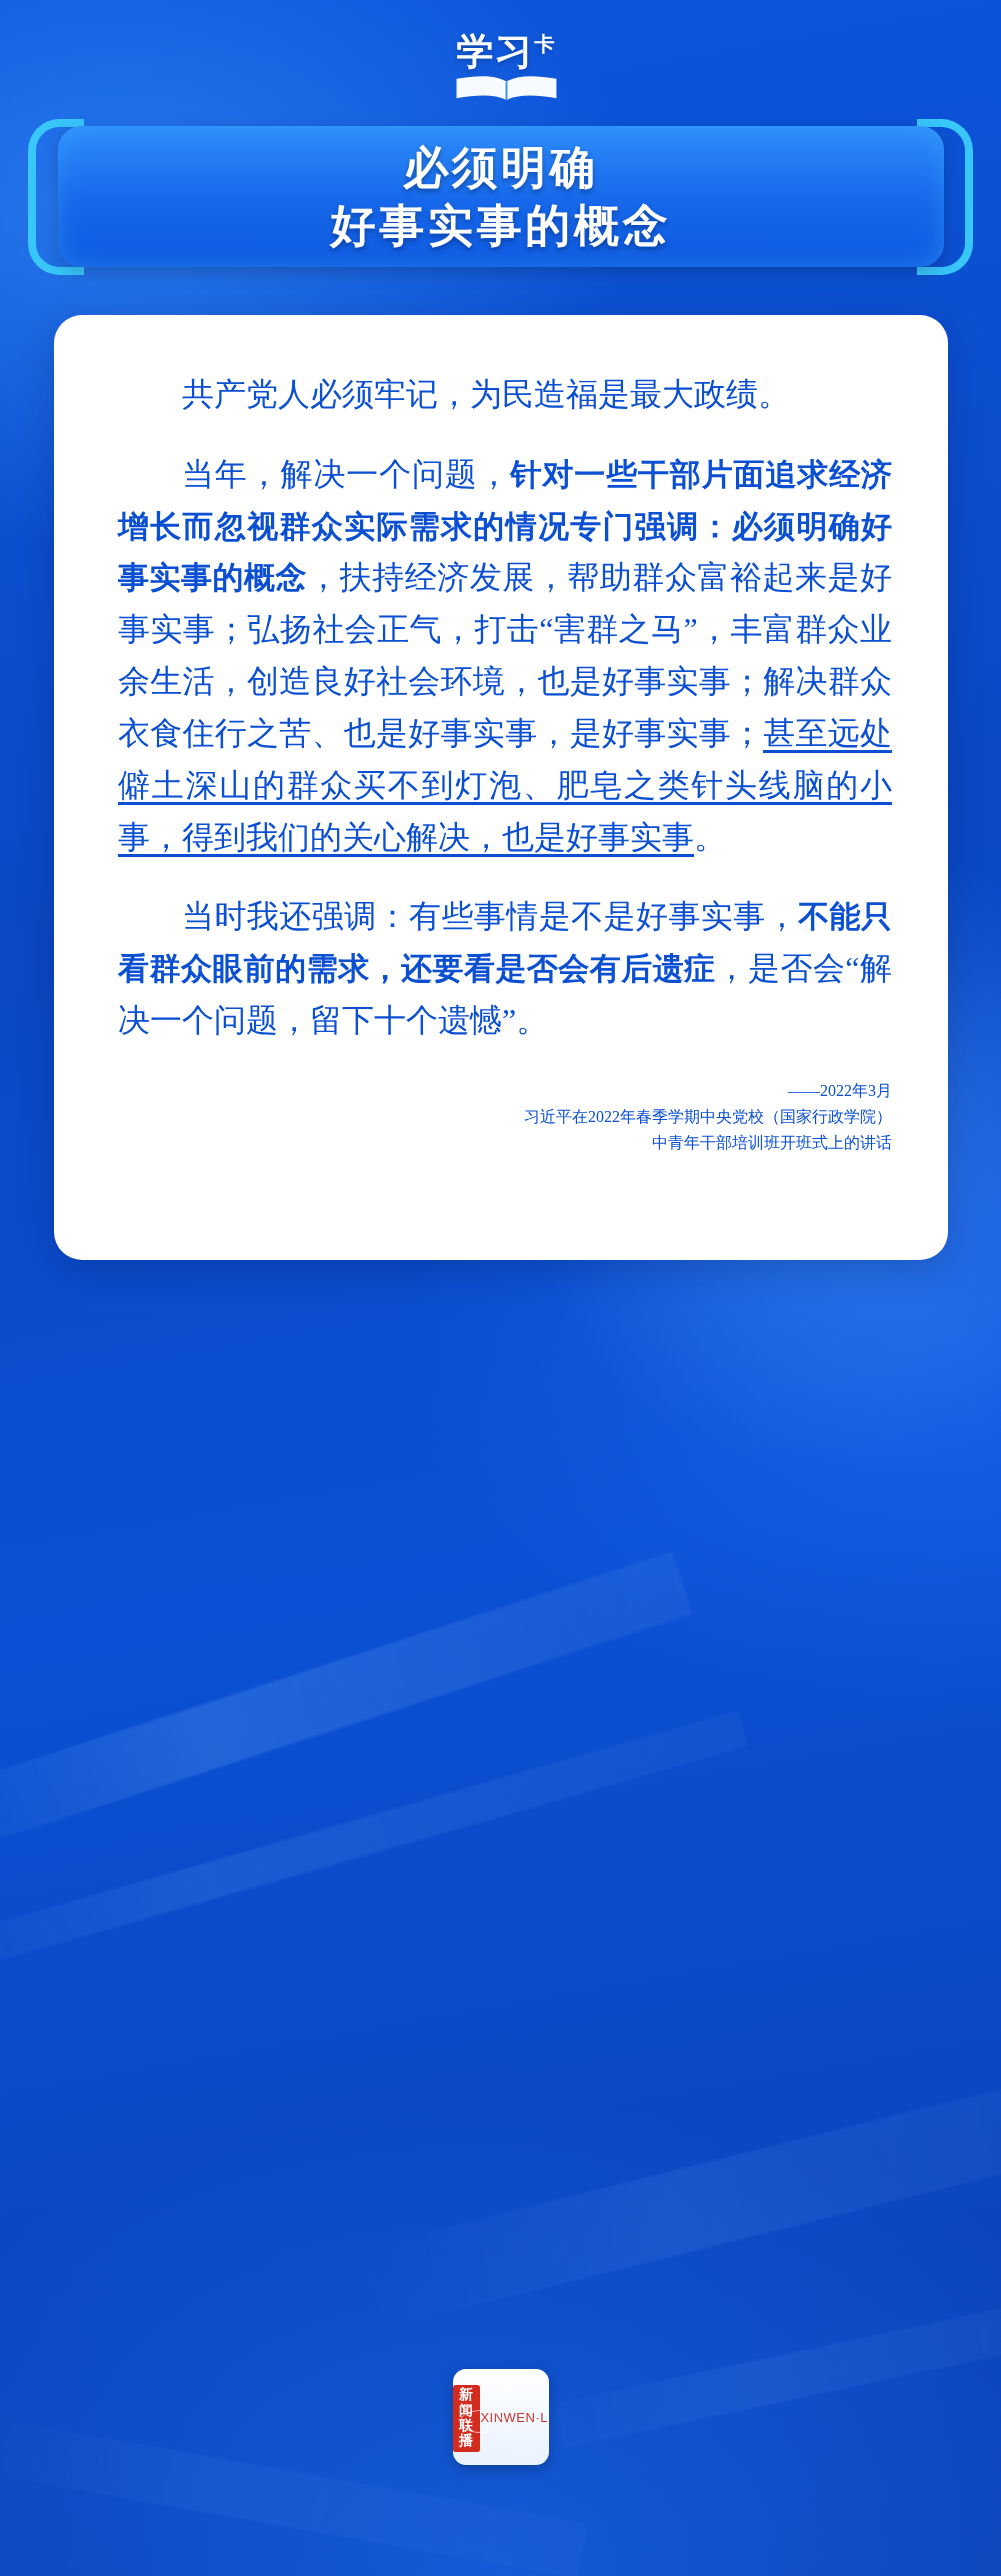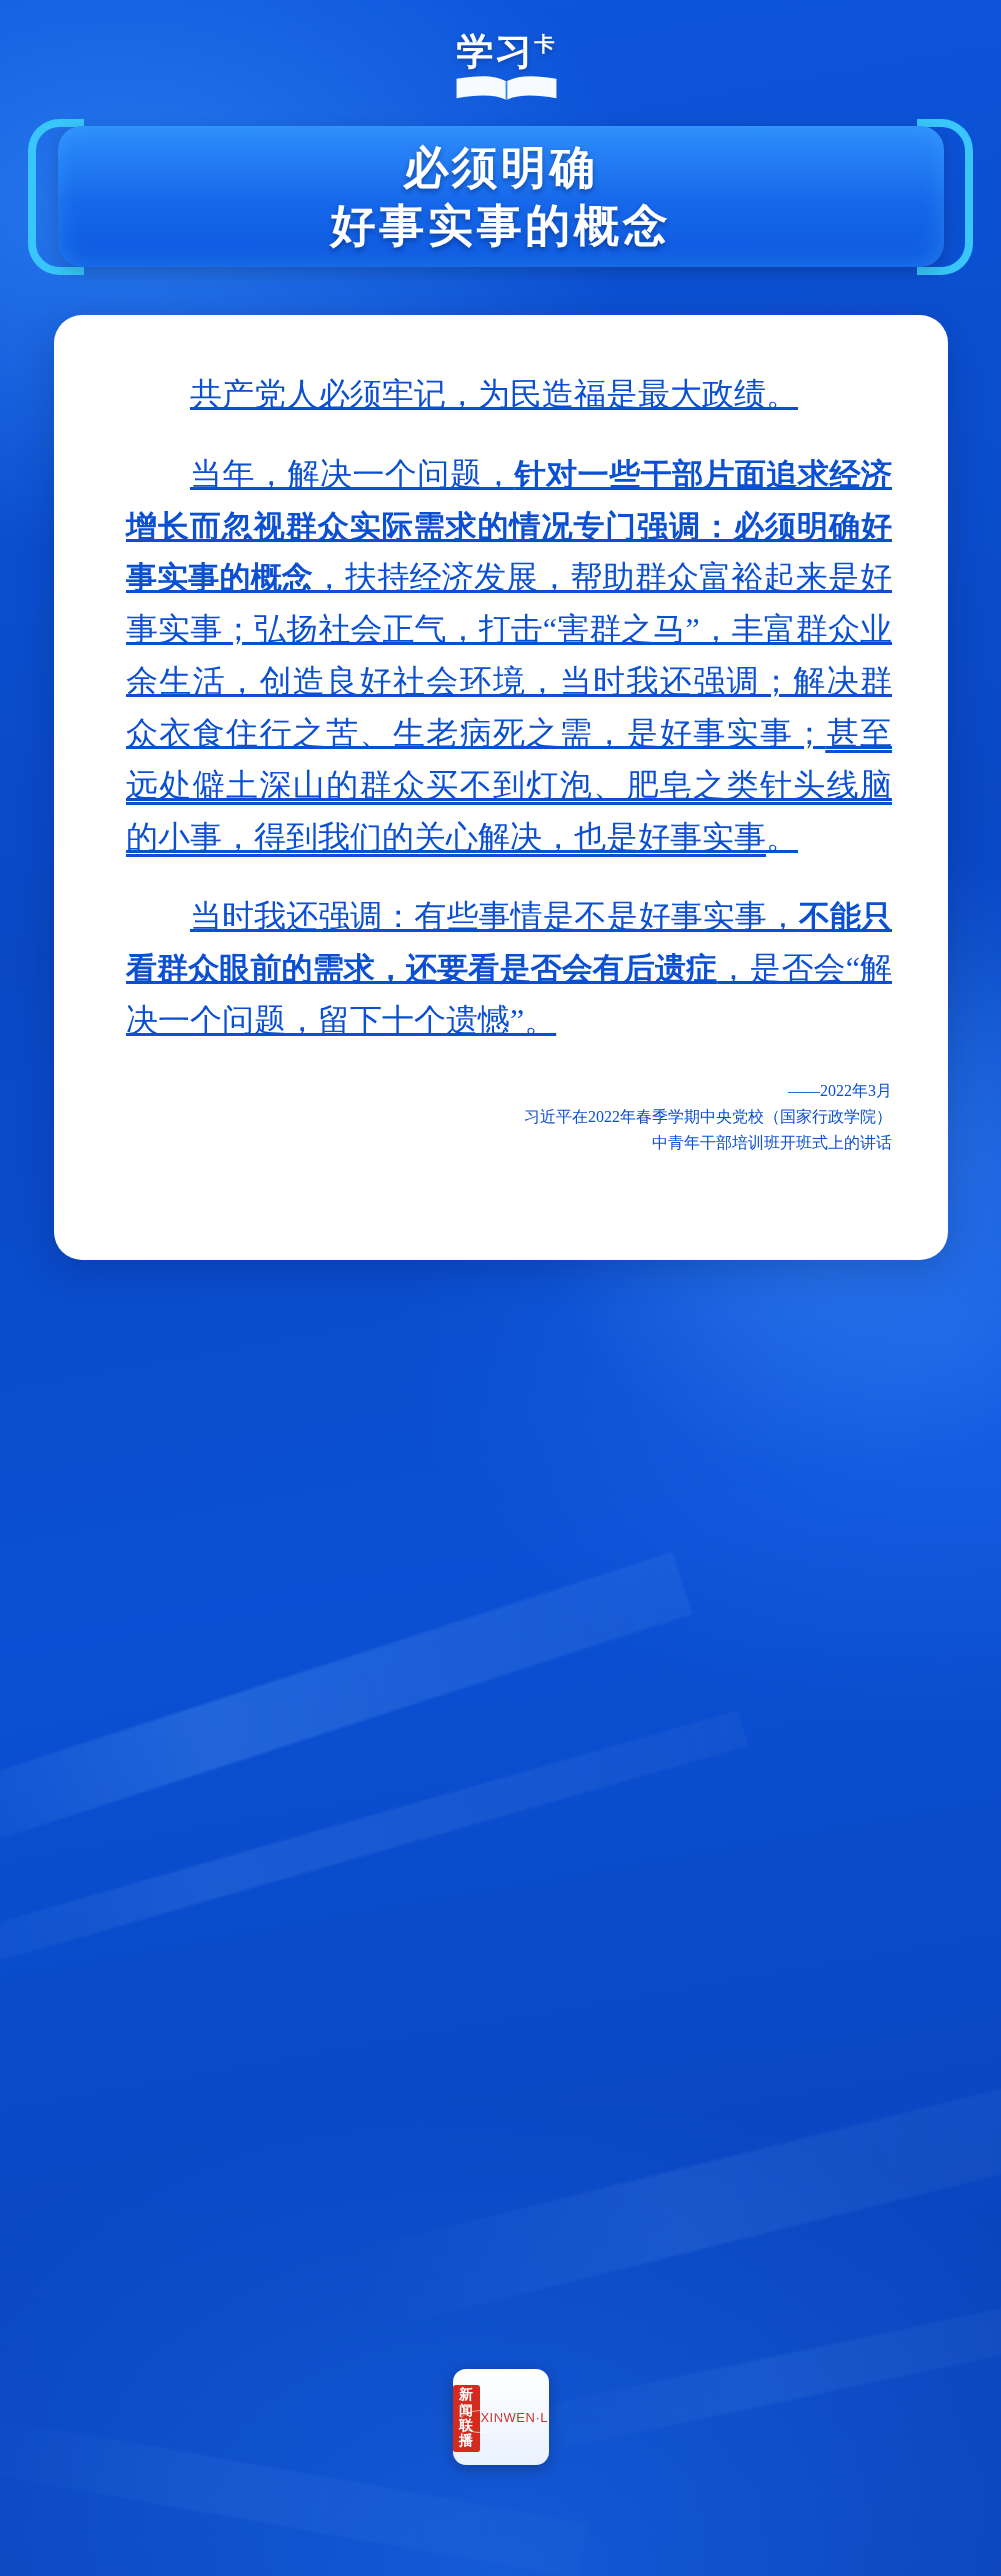--- a/index.html
+++ b/index.html
@@ -139,28 +139,27 @@
     width: 894px;
     height: 945px;
     background: #ffffff;
     border-radius: 28px;
     box-shadow: 0 9.3px 37px rgba(0,20,70,0.22);
   }
   .card-body {
     padding: 54px 56px 37px 56px;
   }
   p.para {
-    margin: 0 0 28px 16px;
+    margin: 0 0 28px 8px;
     font-family: "Liberation Serif", serif;
     font-size: 32px;
     line-height: 1.62;
     color: #0b4fd2;
     text-align: justify;
     text-indent: 2em;
-    text-decoration: underline;
   }
   p.para.last { margin-bottom: 20.4px; }
   .bold {
     font-weight: bold;
     font-family: "Liberation Sans", sans-serif;
     font-size: 31px;
     color: #0b4fd2;
   }
   .underline {
     text-decoration: underline;
@@ -265,21 +264,21 @@
       <div class="title-line">必须明确</div>
       <div class="title-line">好事实事的概念</div>
     </div>
   </div>
 
   <div class="card">
     <div class="card-body">
 
       <p class="para">共产党人必须牢记，为民造福是最大政绩。</p>
 
-      <p class="para"><span>当年，解决一个问题，</span><span class="bold">针对一些干部片面追求经济增长而忽视群众实际需求的情况专门强调：必须明确好事实事的概念</span><span>，扶持经济发展，帮助群众富裕起来是好事实事；弘扬社会正气，打击“害群之马”，丰富群众业余生活，创造良好社会环境，当时我还强调；解决群众衣食住行之苦、生老病死之需，是好事实事；</span><span class="underline">甚至远处僻土深山的群众买不到灯泡、肥皂之类针头线脑的小事，得到我们的关心解决，也是好事实事</span><span>。</span></p>
+      <p class="para"><span>当年，解决一个问题，</span><span class="bold">针对一些干部片面追求经济增长而忽视群众实际需求的情况专门强调：必须明确好事实事的概念</span><span>，扶持经济发展，帮助群众富裕起来是好事实事；弘扬社会正气，打击“害群之马”，丰富群众业余生活，创造良好社会环境，也是好事实事；解决群众衣食住行之苦、也是好事实事，是好事实事；</span><span class="underline">甚至远处僻土深山的群众买不到灯泡、肥皂之类针头线脑的小事，得到我们的关心解决，也是好事实事</span><span>。</span></p>
 
       <p class="para last"><span>当时我还强调：有些事情是不是好事实事，</span><span class="bold">不能只看群众眼前的需求，还要看是否会有后遗症</span><span>，是否会“解决一个问题，留下十个遗憾”。</span></p>
 
       <div class="source">
         <div>——2022年3月</div>
         <div>习近平在2022年春季学期中央党校（国家行政学院）</div>
         <div>中青年干部培训班开班式上的讲话</div>
       </div>
 
     </div>

